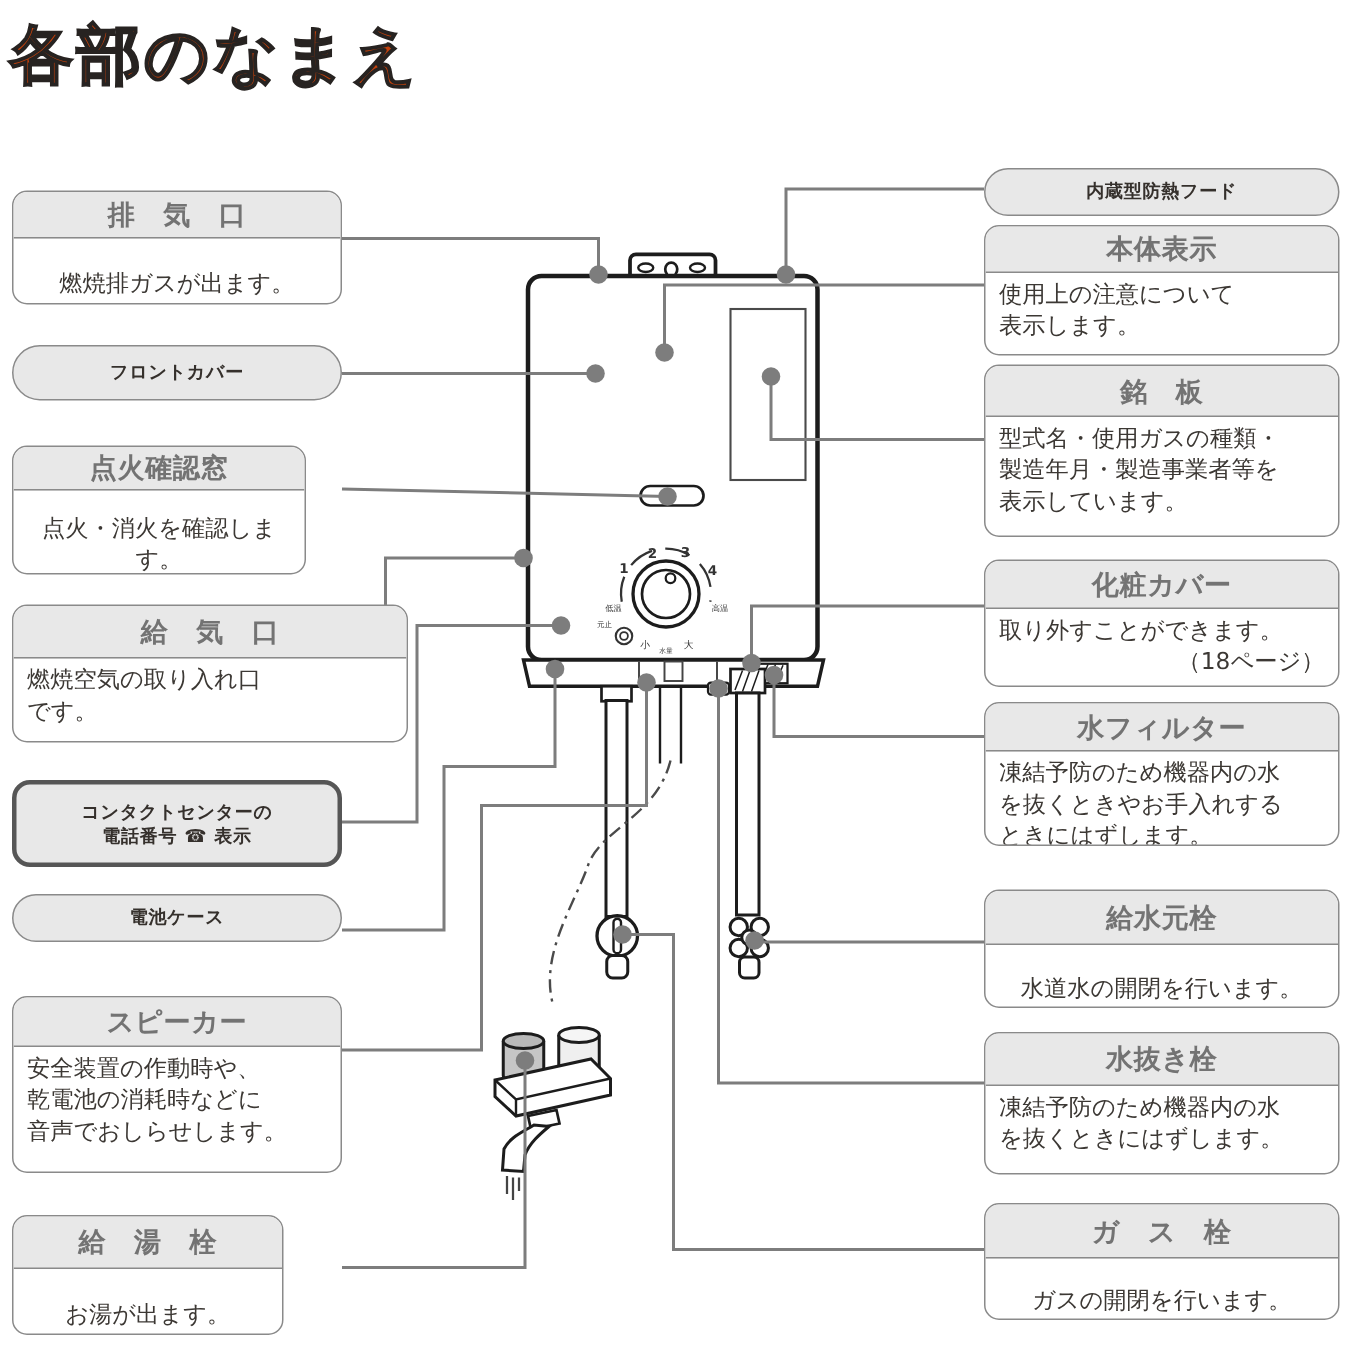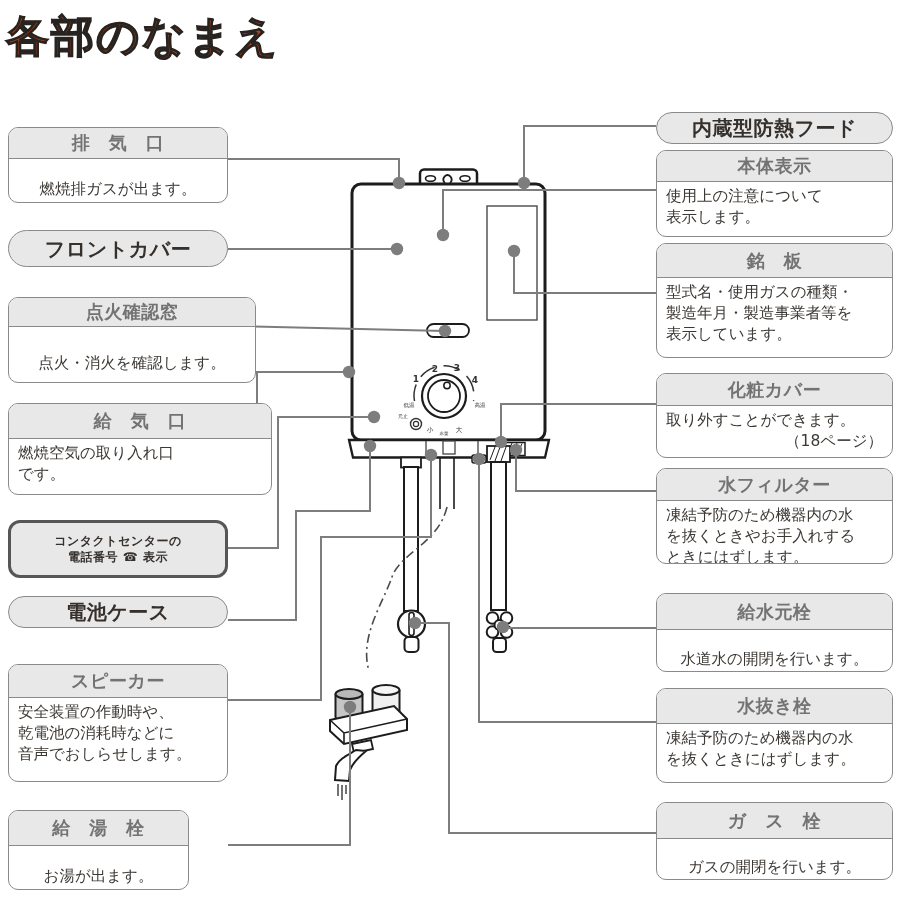--- a/index.html
+++ b/index.html
@@ -22,21 +22,21 @@
     display:flex;align-items:center;justify-content:center;
     font-weight:bold;font-size:18px;color:#737373;letter-spacing:.5px;
   }
   .cd{padding:4px 9px;font-size:15.5px;color:#3c3834;line-height:21px;word-break:break-all;}
   .cd.single{display:flex;align-items:center;justify-content:center;text-align:center;height:100%;box-sizing:border-box;padding-top:20px;}
   .cd .r{text-align:right;}
   .pill{
     border-radius:19px;background:#e8e8e8;
     display:flex;flex-direction:column;align-items:center;justify-content:center;
   }
-  .pt{font-weight:bold;font-size:20px;color:#35302c;line-height:1.3;letter-spacing:.5px;}
+  .pt{font-weight:bold;font-size:12px;color:#35302c;line-height:1.3;letter-spacing:.5px;}
   .contact{
     border:3.5px solid #565656;border-radius:12px;background:#e8e8e8;
     display:flex;flex-direction:column;align-items:center;justify-content:center;
   }
   .contact .pt{font-size:12px;line-height:1.35;}
 </style>
 </head>
 <body>
 
 <svg id="art" width="900" height="900" viewBox="0 0 900 900">
@@ -172,21 +172,21 @@
 
 <div class="callout" style="left:8px;top:127px;width:220px;height:76px">
   <div class="ct" style="height:30px">排　気　口</div>
   <div class="cd single" style="height:44px">燃焼排ガスが出ます。</div>
 </div>
 
 <div class="callout pill" style="left:8px;top:230px;width:220px;height:37px">
   <div class="pt">フロントカバー</div>
 </div>
 
-<div class="callout" style="left:8px;top:297px;width:248px;height:86px">
+<div class="callout" style="left:8px;top:297px;width:196px;height:86px">
   <div class="ct" style="height:28px">点火確認窓</div>
   <div class="cd single" style="height:56px">点火・消火を確認します。</div>
 </div>
 
 <div class="callout" style="left:8px;top:403px;width:264px;height:92px">
   <div class="ct" style="height:34px">給　気　口</div>
   <div class="cd">
     <div>燃焼空気の取り入れ口</div>
     <div>です。</div>
   </div>

